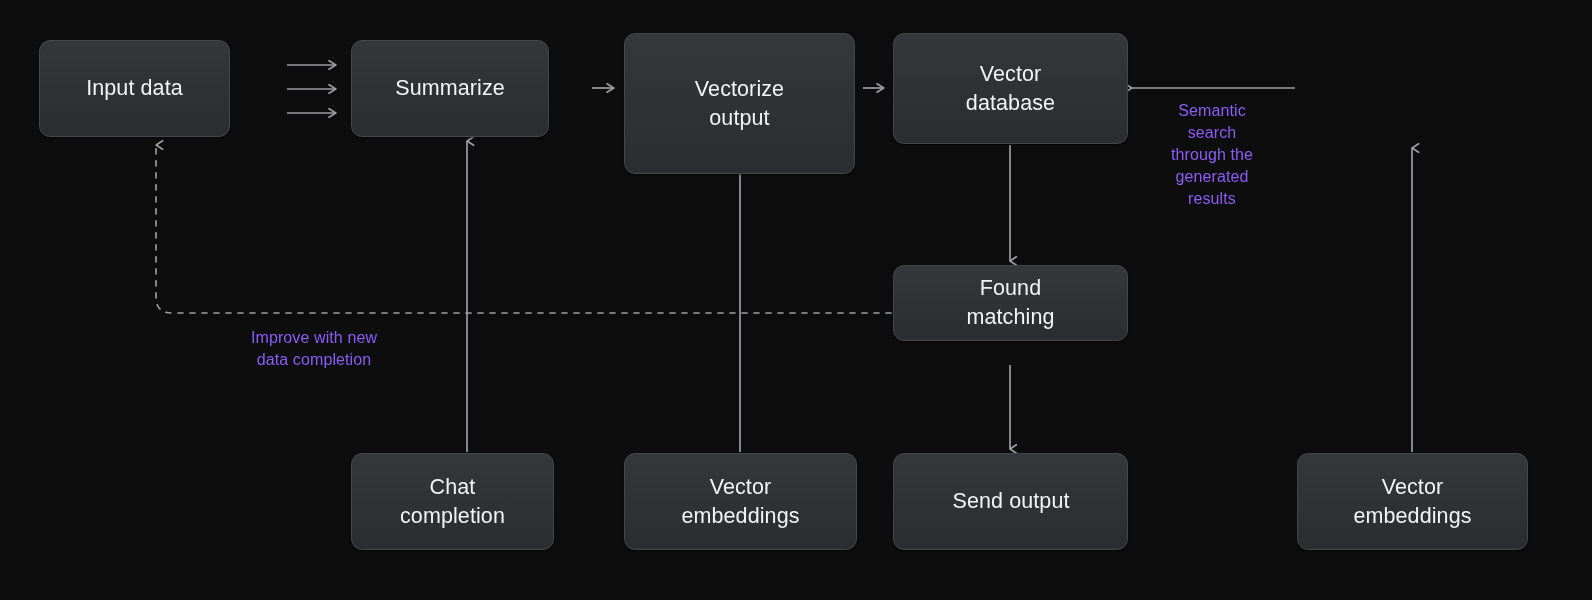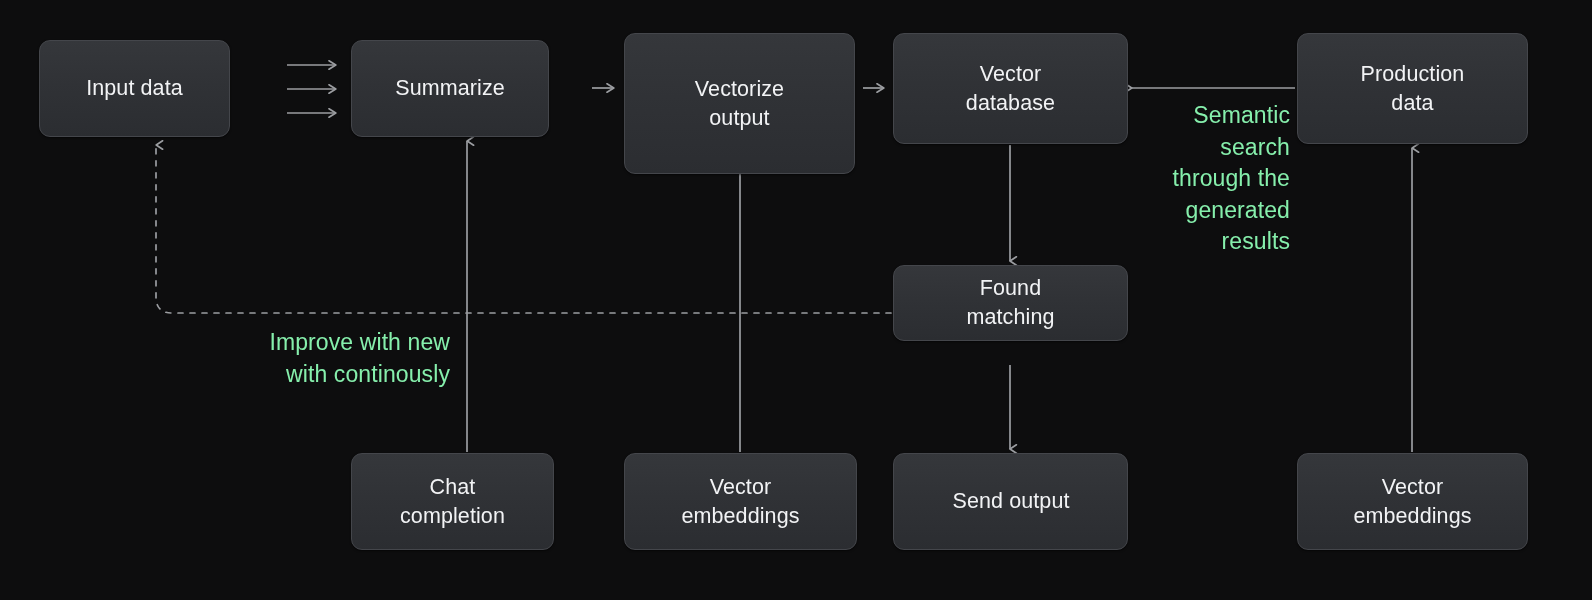--- a/index.html
+++ b/index.html
@@ -41,24 +41,24 @@
     color: #f2f3f5;
     font-size: 21.5px;
     line-height: 1.33;
     letter-spacing: 0.1px;
     font-weight: 400;
     padding: 4px 10px;
     white-space: pre-line;
   }
   .edge-label {
     position: absolute;
-    color: #86efac;
-    font-size: 23px;
+    color: #8b5cf6;
+    font-size: 16px;
     line-height: 1.37;
-    text-align: right;
+    text-align: center;
     white-space: pre-line;
     letter-spacing: 0.1px;
   }
 </style>
 </head>
 <body>
 
 <div id="canvas">
 
   <svg id="edge-layer" viewBox="0 0 1592 600" width="1592" height="600" xmlns="http://www.w3.org/2000/svg">
@@ -114,24 +114,20 @@
   <div class="node" style="left:624px; top:33px; width:231px; height:141px;text-align:center;">
     <span>Vectorize
 output</span>
   </div>
 
   <div class="node" style="left:893px; top:33px; width:235px; height:111px;">
     <span>Vector
 database</span>
   </div>
 
-  <div class="node" style="left:1297px; top:33px; width:231px; height:111px;">
-    <span>Production
-data</span>
-  </div>
 
   <div class="node" style="left:893px; top:265px; width:235px; height:76px;">
     <span>Found
 matching</span>
   </div>
 
   <div class="node" style="left:351px; top:453px; width:203px; height:97px;">
     <span>Chat
 completion</span>
   </div>
@@ -150,15 +146,15 @@
 embeddings</span>
   </div>
 
   <div class="edge-label" style="left:1134px; top:100px; width:156px;">Semantic
 search
 through the
 generated
 results</div>
 
   <div class="edge-label" style="left:178px; top:327px; width:272px;">Improve with new
-with continously</div>
+data completion</div>
 
 </div>
 
 </body></html>

